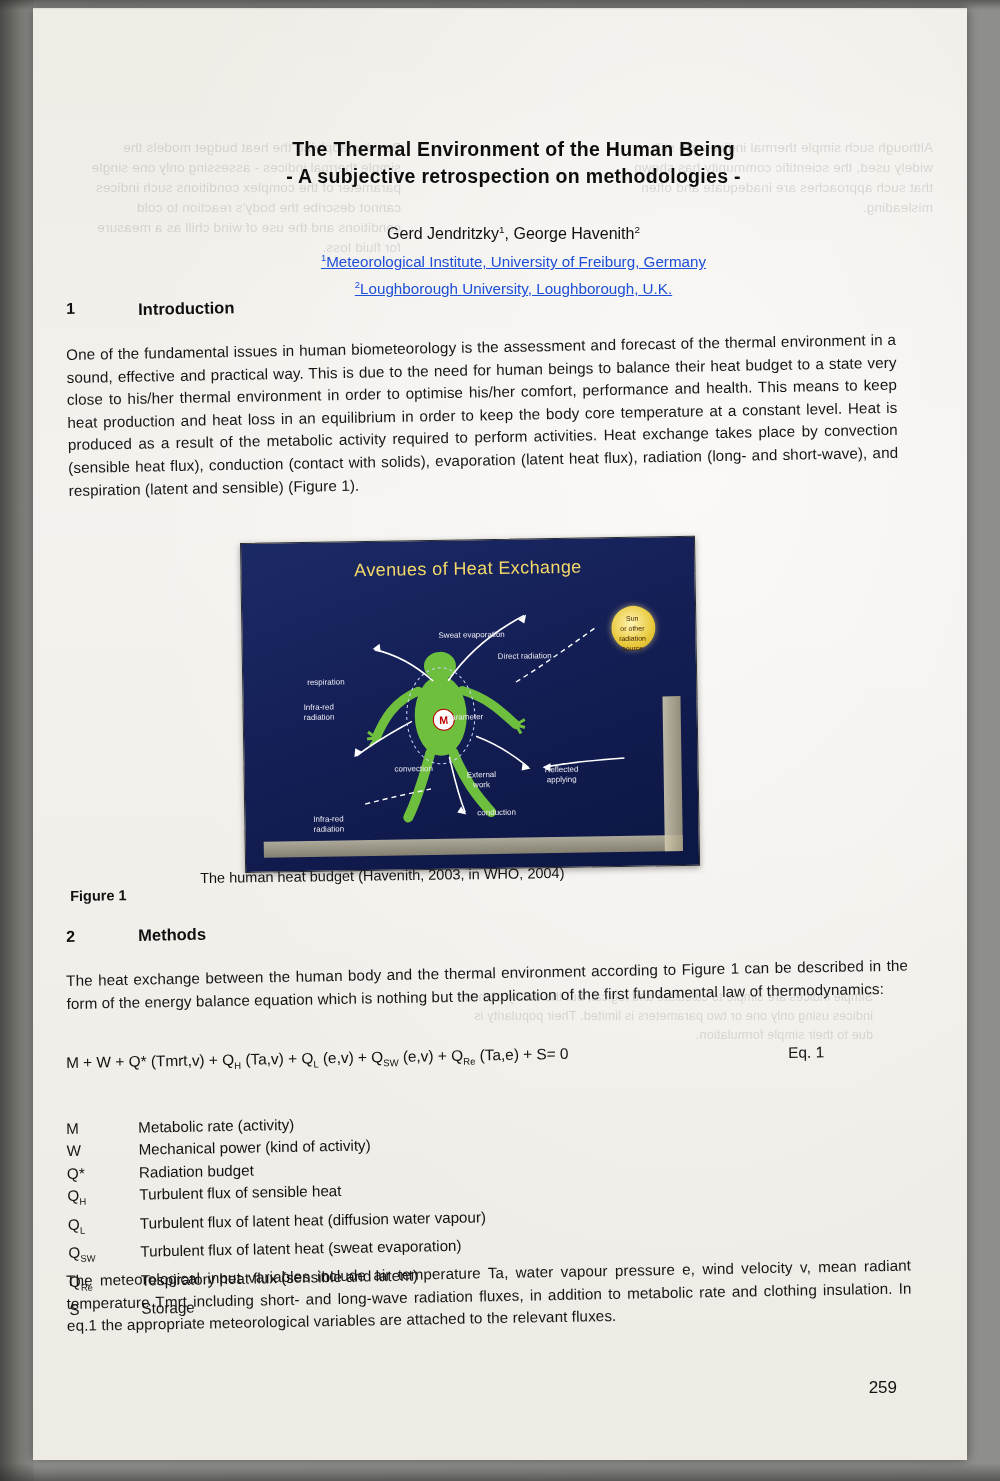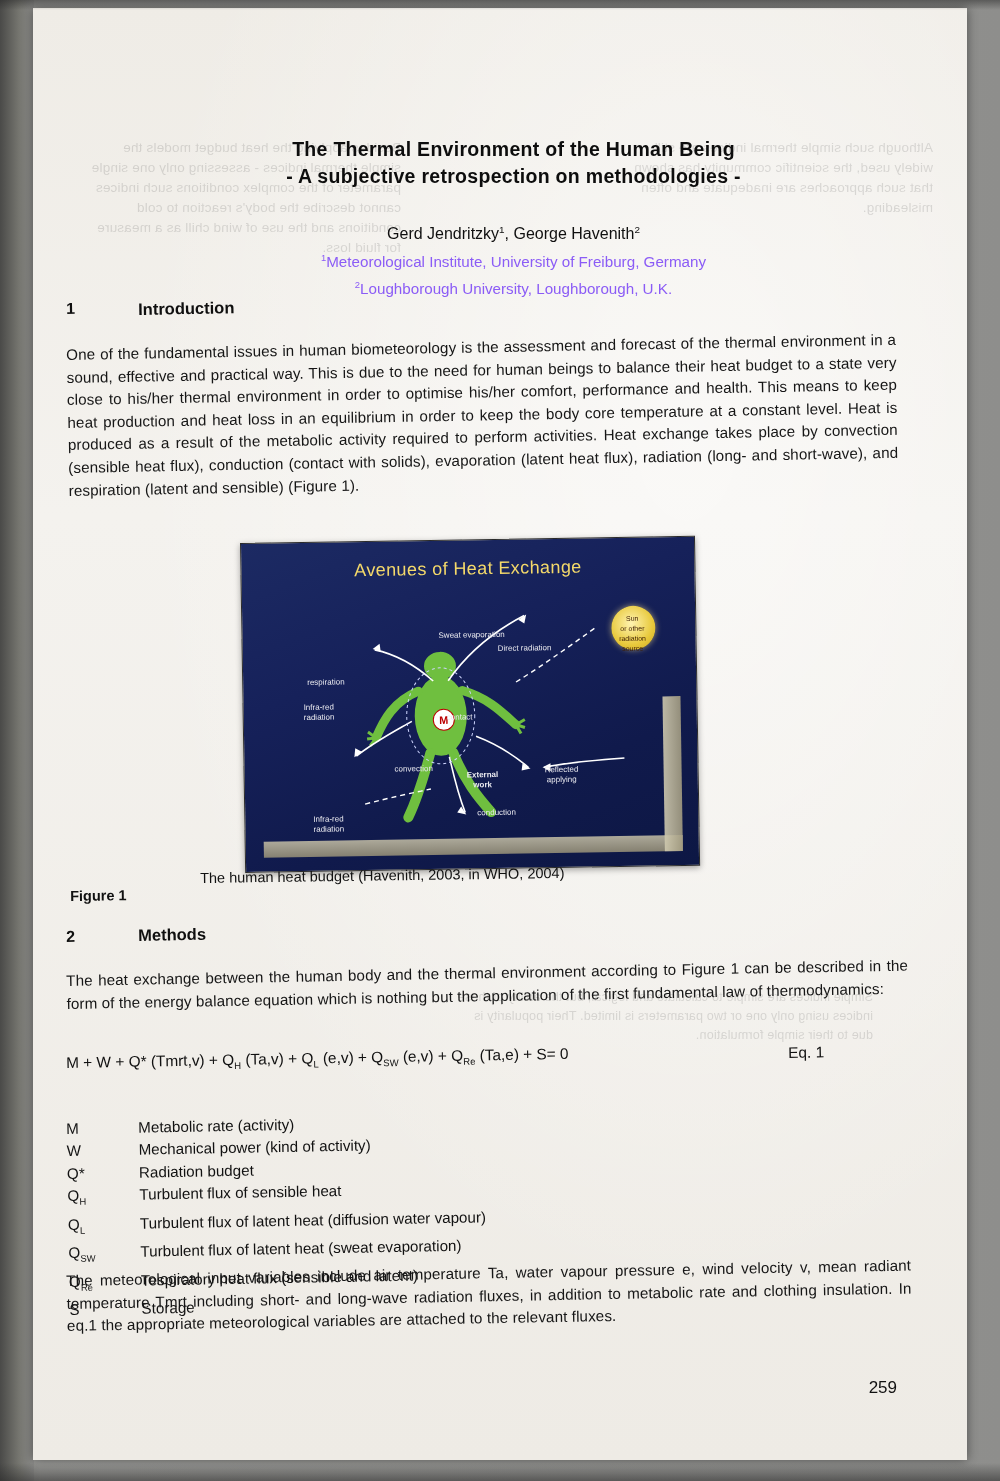--- a/index.html
+++ b/index.html
@@ -67,21 +67,21 @@
   }
   .title1{
     font-size:19.5px;font-weight:bold;color:#0d0d0d;letter-spacing:.3px;
   }
   .title2{
     font-size:19.5px;font-weight:bold;color:#0d0d0d;margin-top:4px;letter-spacing:.3px;
   }
   .authors{
     margin-top:30px;font-size:16px;color:#101010;line-height:24px;
   }
-  .affil{font-size:15.2px;color:#8b5cf6;line-height:23px;}
+  .affil{font-size:15.2px;color:#1d4ed8;line-height:23px;text-decoration:underline;}
   sup{font-size:.62em;vertical-align:super;}
   sub{font-size:.62em;vertical-align:sub;}
 
   .sec-num{position:absolute;font-size:16px;font-weight:bold;color:#0f0f0f;}
   .sec-title{position:absolute;font-size:16.5px;font-weight:bold;color:#0f0f0f;}
 
   
   .skew{transform:rotate(-1.05deg);transform-origin:left top;}
   .skew-s{transform:rotate(-0.8deg);transform-origin:left top;}
 
@@ -236,26 +236,26 @@
 
           <ellipse cx="197" cy="175" rx="34" ry="48" fill="none" stroke="#cfd6ff" stroke-width="1" stroke-dasharray="3 3"></ellipse>
         </svg>
 
         <div class="m-circle" style="left:189px;top:168px;">M</div>
 
         <div class="figtext" style="left:196px;top:90px;">Sweat evaporation</div>
         <div class="figtext" style="left:64px;top:135px;">respiration</div>
         <div class="figtext" style="left:60px;top:160px;white-space:pre-line;">Infra-red
 radiation</div>
-        <div class="figtext" style="left:203px;top:172px;">contact</div>
+        <div class="figtext" style="left:203px;top:172px;">parameter</div>
         <div class="figtext" style="left:150px;top:223px;">convection</div>
-        <div class="figtext" style="left:222px;top:230px;white-space:pre-line;text-align:center;font-weight:bold;">External
+        <div class="figtext" style="left:222px;top:230px;white-space:pre-line;text-align:center;">External
 work</div>
         <div class="figtext" style="left:232px;top:268px;">conduction</div>
-        <div class="figtext" style="left:255px;top:104px;">Direct radiation</div>
+        <div class="figtext" style="left:255px;top:112px;">Direct radiation</div>
         <div class="figtext" style="left:300px;top:226px;white-space:pre-line;text-align:center;">Reflected
 applying</div>
         <div class="figtext" style="left:68px;top:272px;white-space:pre-line;">Infra-red
 radiation</div>
       </div>
     </div>
 
     <div class="fig-label skew-s" style="left:37px;top:880px;font-weight:bold;">Figure 1</div>
     <div class="fig-label skew-s" style="left:167px;top:862px;">The human heat budget (Havenith, 2003, in WHO, 2004)</div>
 

